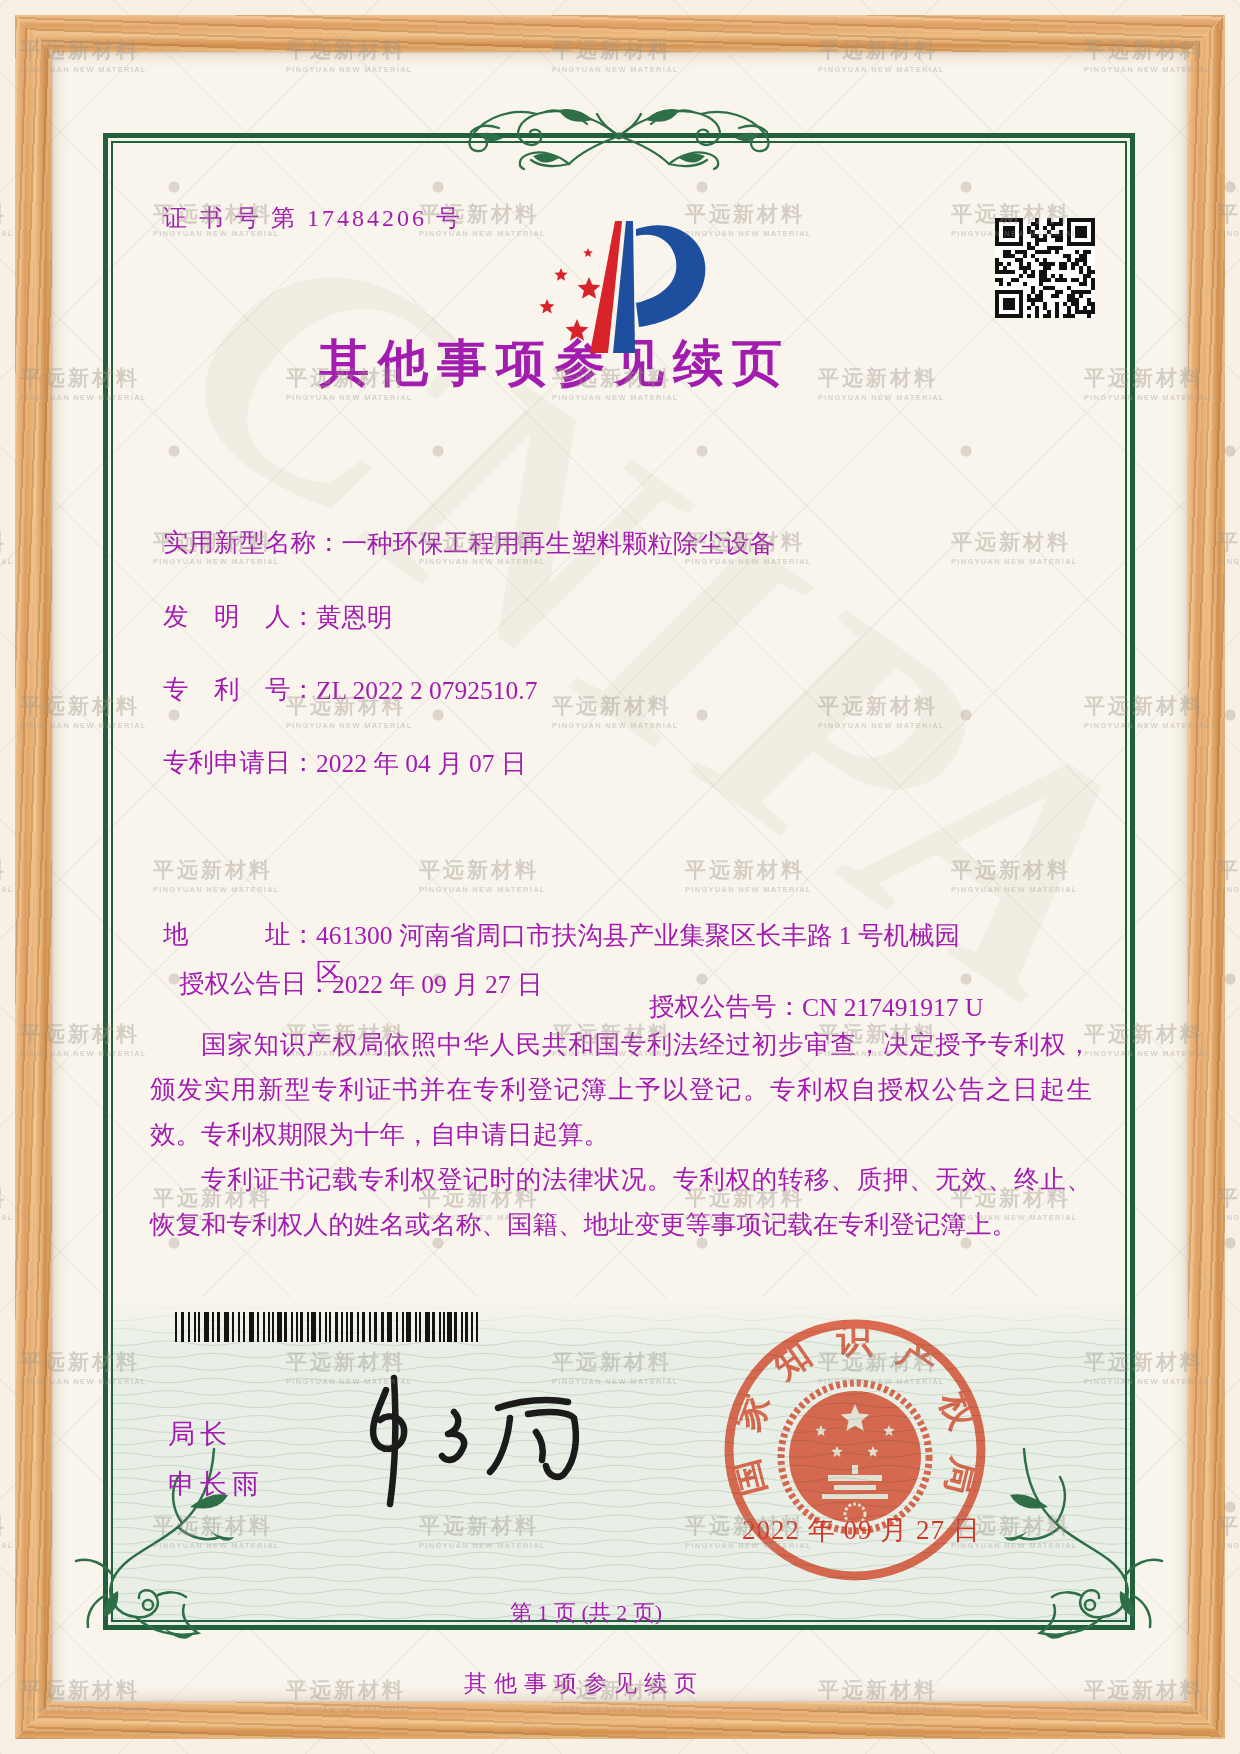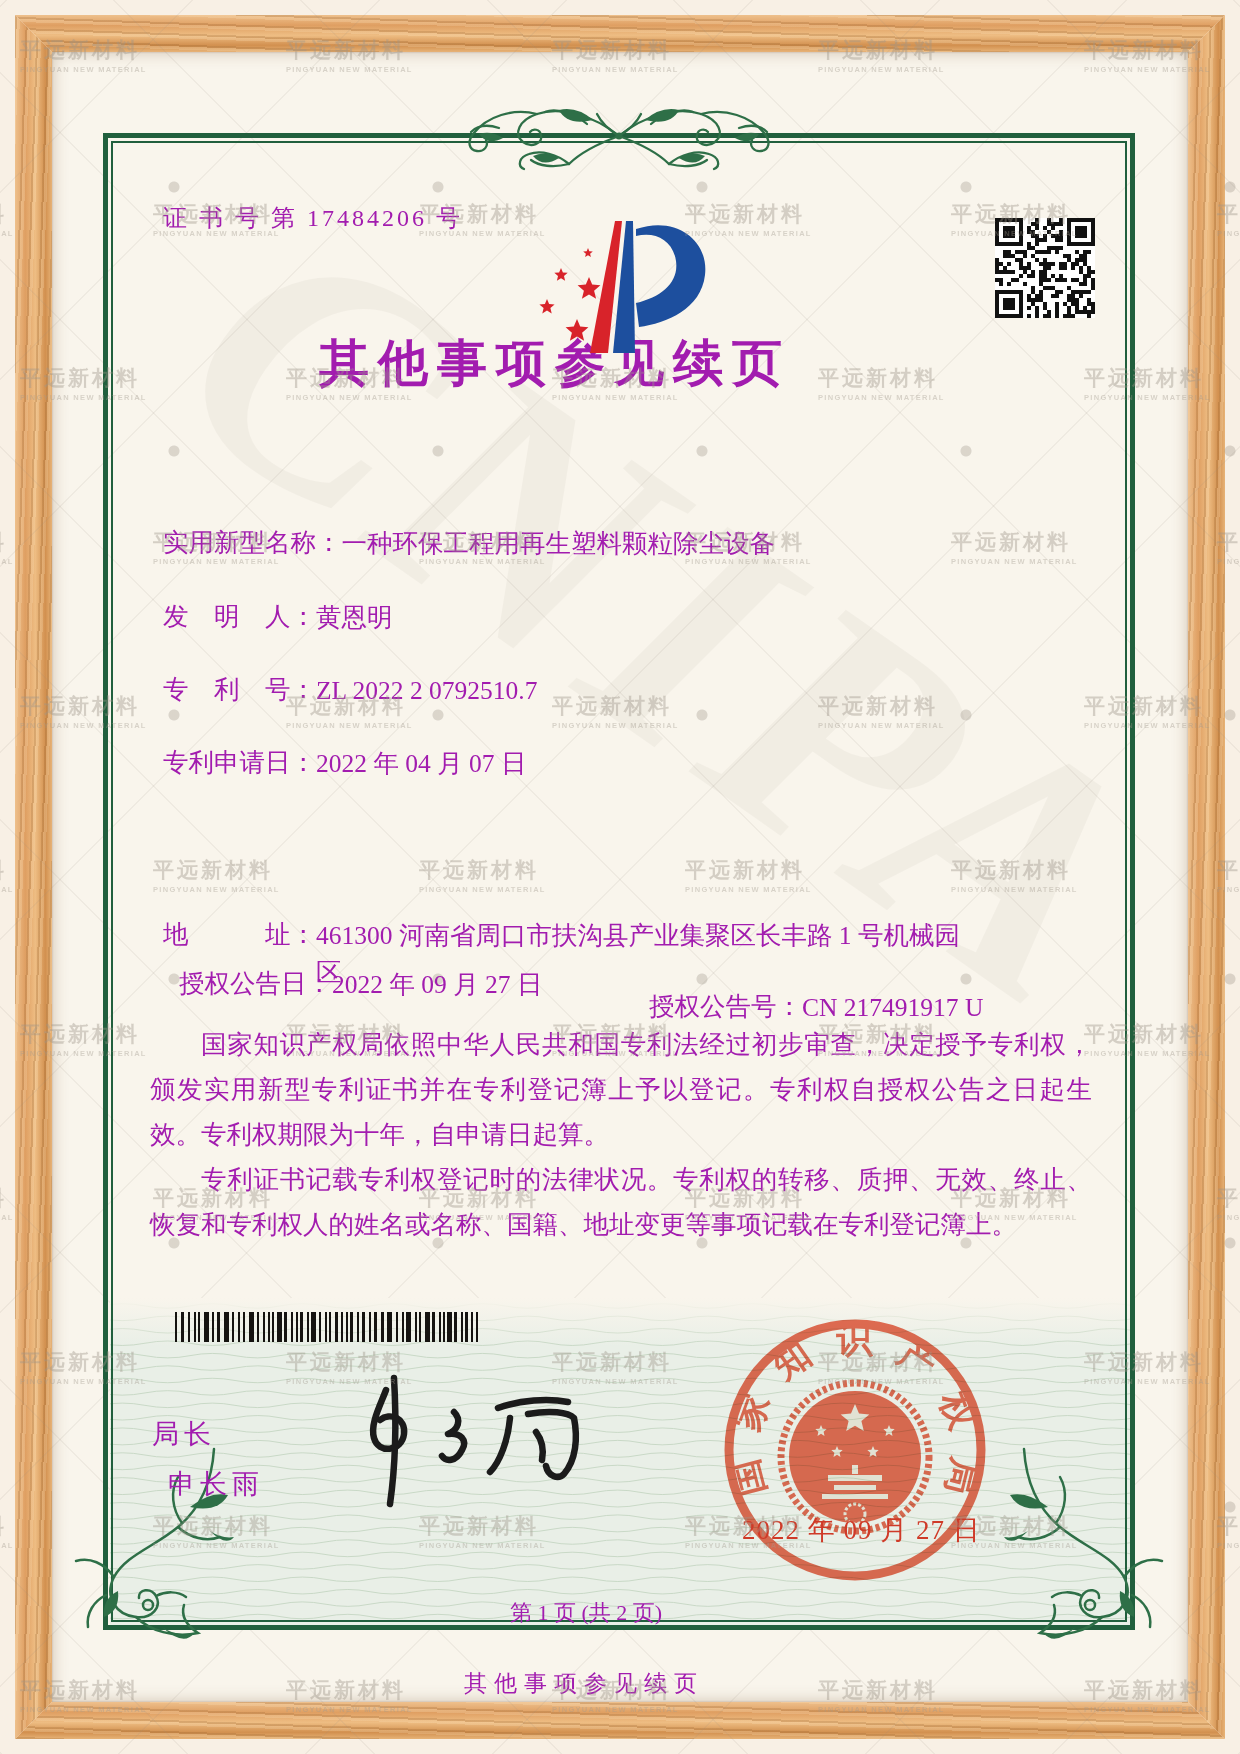--- a/index.html
+++ b/index.html
@@ -59,21 +59,21 @@
      font-size:50px;font-weight:bold;letter-spacing:9px;}
   .frow{left:163px;width:940px;font-size:25.5px;display:flex;}
   .flabel{white-space:pre;flex-shrink:0;}
   .fvalue{line-height:37px;}
   #row-address .fvalue{width:662px;}
   #row-grant{left:179px;width:940px;font-size:25.5px;display:flex;}
   #grant-left{width:470px;display:flex;}
   #grant-right{display:flex;margin-top:23px;}
   .paras{left:150px;top:1022px;width:942px;font-size:25.5px;line-height:45px;text-align:justify;}
   .paras p{margin:0;text-indent:2em;}
-  #director-title{left:152px;top:1416px;font-size:27px;letter-spacing:5px;z-index:22;}
+  #director-title{left:168px;top:1416px;font-size:27px;letter-spacing:5px;z-index:22;}
   #director-name{left:168px;top:1466px;font-size:27px;letter-spacing:5px;z-index:22;}
   #seal-date{left:742px;top:1512px;width:280px;font-size:27px;color:#cf3a28;letter-spacing:1px;z-index:32;}
   #page-info{left:103px;top:1598px;width:1022px;text-align:center;padding-right:56px;box-sizing:border-box;
      font-size:22px;z-index:22;}
   #footer-note{left:103px;top:1668px;width:1022px;text-align:center;padding-right:60px;box-sizing:border-box;
      font-size:23px;letter-spacing:7px;z-index:22;}
 
   #logo{left:455px;top:195px;width:260px;height:165px;z-index:21;}
   #qr{left:995px;top:218px;width:100px;height:100px;z-index:21;}
   #barcode{left:175px;top:1312px;width:316px;height:30px;z-index:21;}

